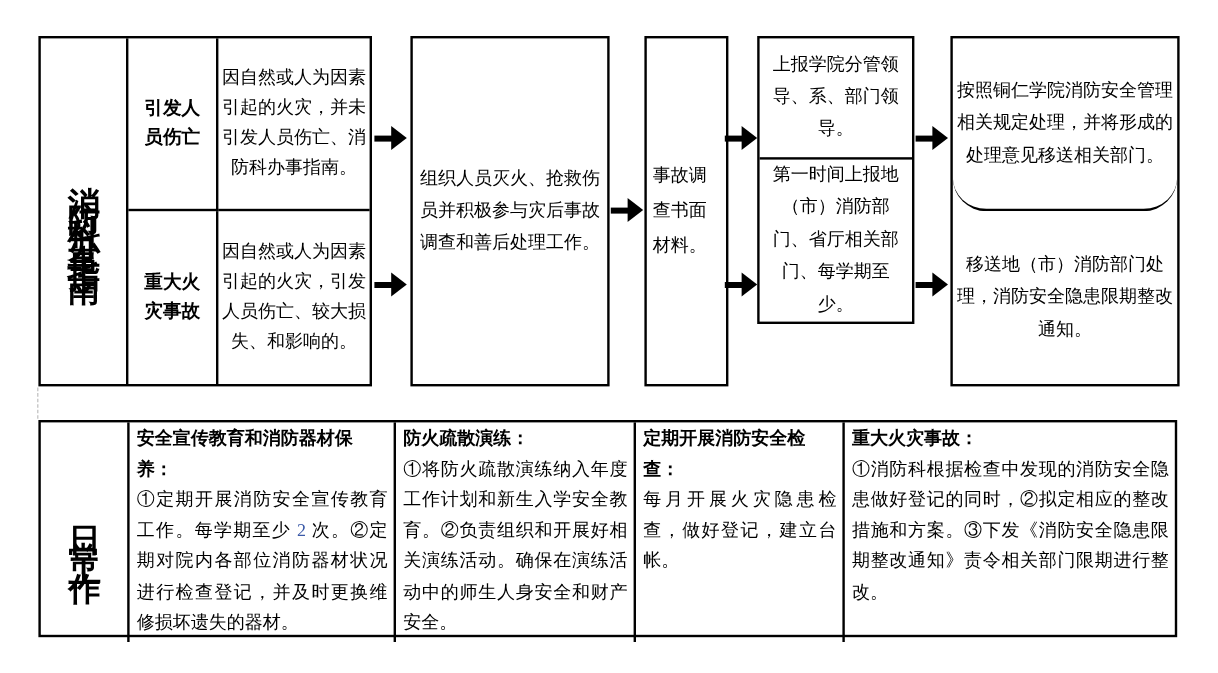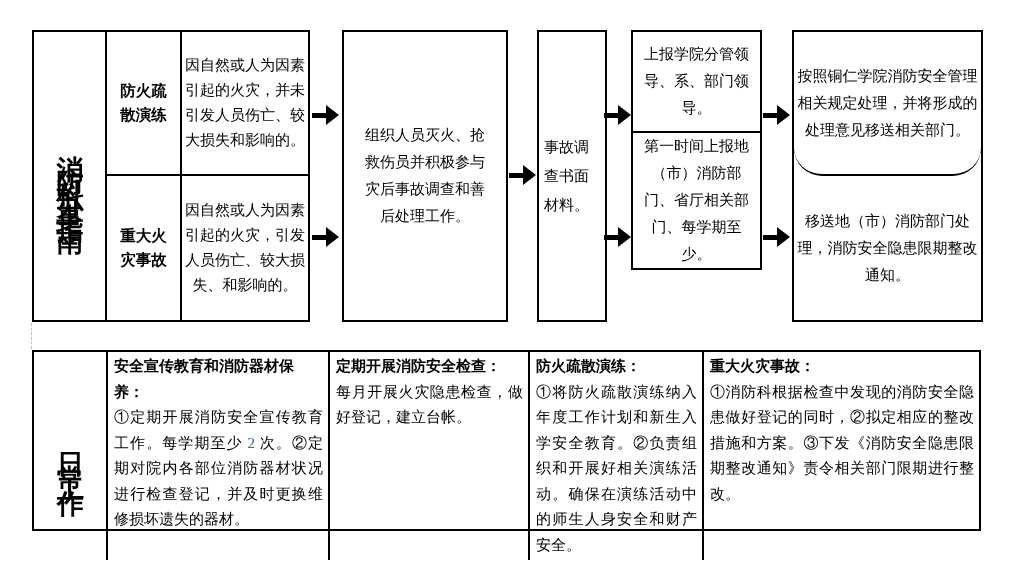--- a/index.html
+++ b/index.html
@@ -16,21 +16,21 @@
   .vtitle-cell { grid-row:1/3; border-right:2px solid #000; display:flex; align-items:center; justify-content:center; }
   .vtitle { writing-mode:vertical-rl; text-orientation:upright; font-weight:bold; font-size:27px; letter-spacing:12px; line-height:1; }
   .label-cell { border-right:2px solid #000; display:flex; align-items:center; justify-content:center;
     text-align:center; font-weight:bold; font-size:15.5px; line-height:24px; padding:0 6px; }
   .label-cell.r1, .desc-cell.r1 { border-bottom:2px solid #000; }
   .desc-cell { display:flex; align-items:center; justify-content:center; text-align:center;
     font-size:15px; line-height:25px; padding:0 2px; }
 
   
   .center-box { display:flex; align-items:center; justify-content:center; text-align:center; font-size:15px; line-height:27px; }
-  #response-box { left:342px; top:30px; width:166px; height:292px; padding:0 15px; }
+  #response-box { left:342px; top:30px; width:166px; height:292px; padding:0 0; }
   #report-box  { left:537px; top:30px; width:70px;  height:292px; display:flex; align-items:center;
                  font-size:15px; line-height:29px; padding:0 5px; text-align:left; }
   .two-row { display:grid; grid-template-rows:1fr 1fr; }
   .two-row > div { display:flex; align-items:center; justify-content:center; text-align:center;
     font-size:15px; line-height:27px; padding:0 5px; }
   .two-row > div:first-child { border-bottom:2px solid #000; }
   #notify-table { left:631px; top:30px; width:131px; height:240px; }
   #handle-table { left:792px; top:30px; width:191px; height:292px; }
   #handle-table > div { padding:0 2px;border-radius:28px; }
 
@@ -53,22 +53,22 @@
 </style>
 </head>
 <body>
 
 <div id="page">
 
   <div class="box" id="incident-table">
     <div class="vtitle-cell">
       <div class="vtitle">消防科办事指南</div>
     </div>
-    <div class="label-cell r1">防火疏散演练</div>
-    <div class="desc-cell r1">因自然或人为因素引起的火灾，并未引发人员伤亡、较大损失和影响的。</div>
+    <div class="label-cell r1">引发人员伤亡</div>
+    <div class="desc-cell r1">因自然或人为因素引起的火灾，并未引发人员伤亡、消防科办事指南。</div>
     <div class="label-cell">重大火灾事故</div>
     <div class="desc-cell">因自然或人为因素引起的火灾，引发人员伤亡、较大损失、和影响的。</div>
   </div>
 
   <div class="arrow" style="left:311px; top:105px;">
       <div class="shaft"></div>
       <div class="head"></div>
     </div>
   <div class="arrow" style="left:311px; top:227px;">
       <div class="shaft"></div>
@@ -116,26 +116,26 @@
 
   <div class="box" id="daily-table">
     <div class="vtitle-cell" style="border-right:2px solid #000;">
       <div class="vtitle" style="letter-spacing:13px;">日常工作</div>
     </div>
     <div class="cell">
       <span class="task-header">安全宣传教育和消防器材保养：</span>
       <div class="task-body"><span>①定期开展消防安全宣传教育工作。每学期至少 </span><span class="count-num">2</span><span> 次。②定期对院内各部位消防器材状况进行检查登记，并及时更换维修损坏遗失的器材。</span></div>
     </div>
     <div class="cell">
+      <span class="task-header">防火疏散演练：</span>
+      <div class="task-body">①将防火疏散演练纳入年度工作计划和新生入学安全教育。②负责组织和开展好相关演练活动。确保在演练活动中的师生人身安全和财产安全。</div>
+    </div>
+    <div class="cell">
       <span class="task-header">定期开展消防安全检查：</span>
       <div class="task-body">每月开展火灾隐患检查，做好登记，建立台帐。</div>
-    </div>
-    <div class="cell">
-      <span class="task-header">防火疏散演练：</span>
-      <div class="task-body">①将防火疏散演练纳入年度工作计划和新生入学安全教育。②负责组织和开展好相关演练活动。确保在演练活动中的师生人身安全和财产安全。</div>
     </div>
     <div class="cell">
       <span class="task-header">重大火灾事故：</span>
       <div class="task-body">①消防科根据检查中发现的消防安全隐患做好登记的同时，②拟定相应的整改措施和方案。③下发《消防安全隐患限期整改通知》责令相关部门限期进行整改。</div>
     </div>
   </div>
 
 </div>
 
 </body></html>

